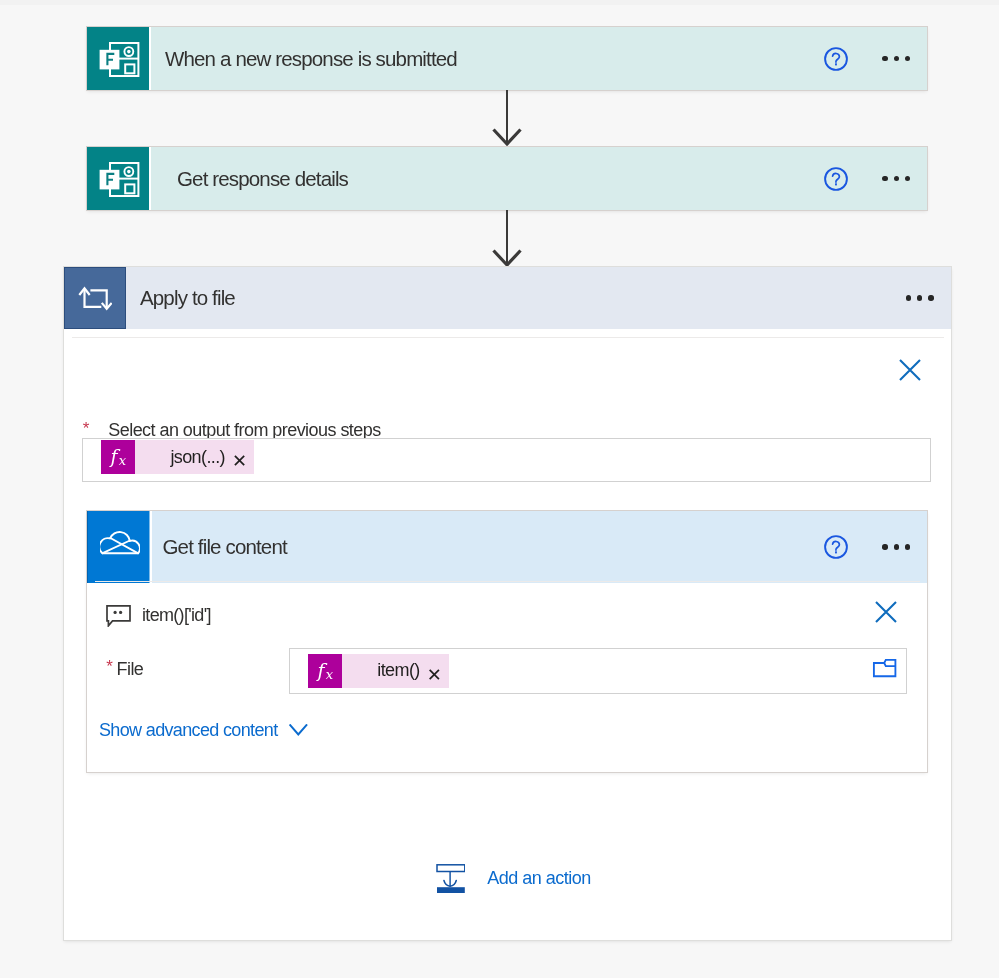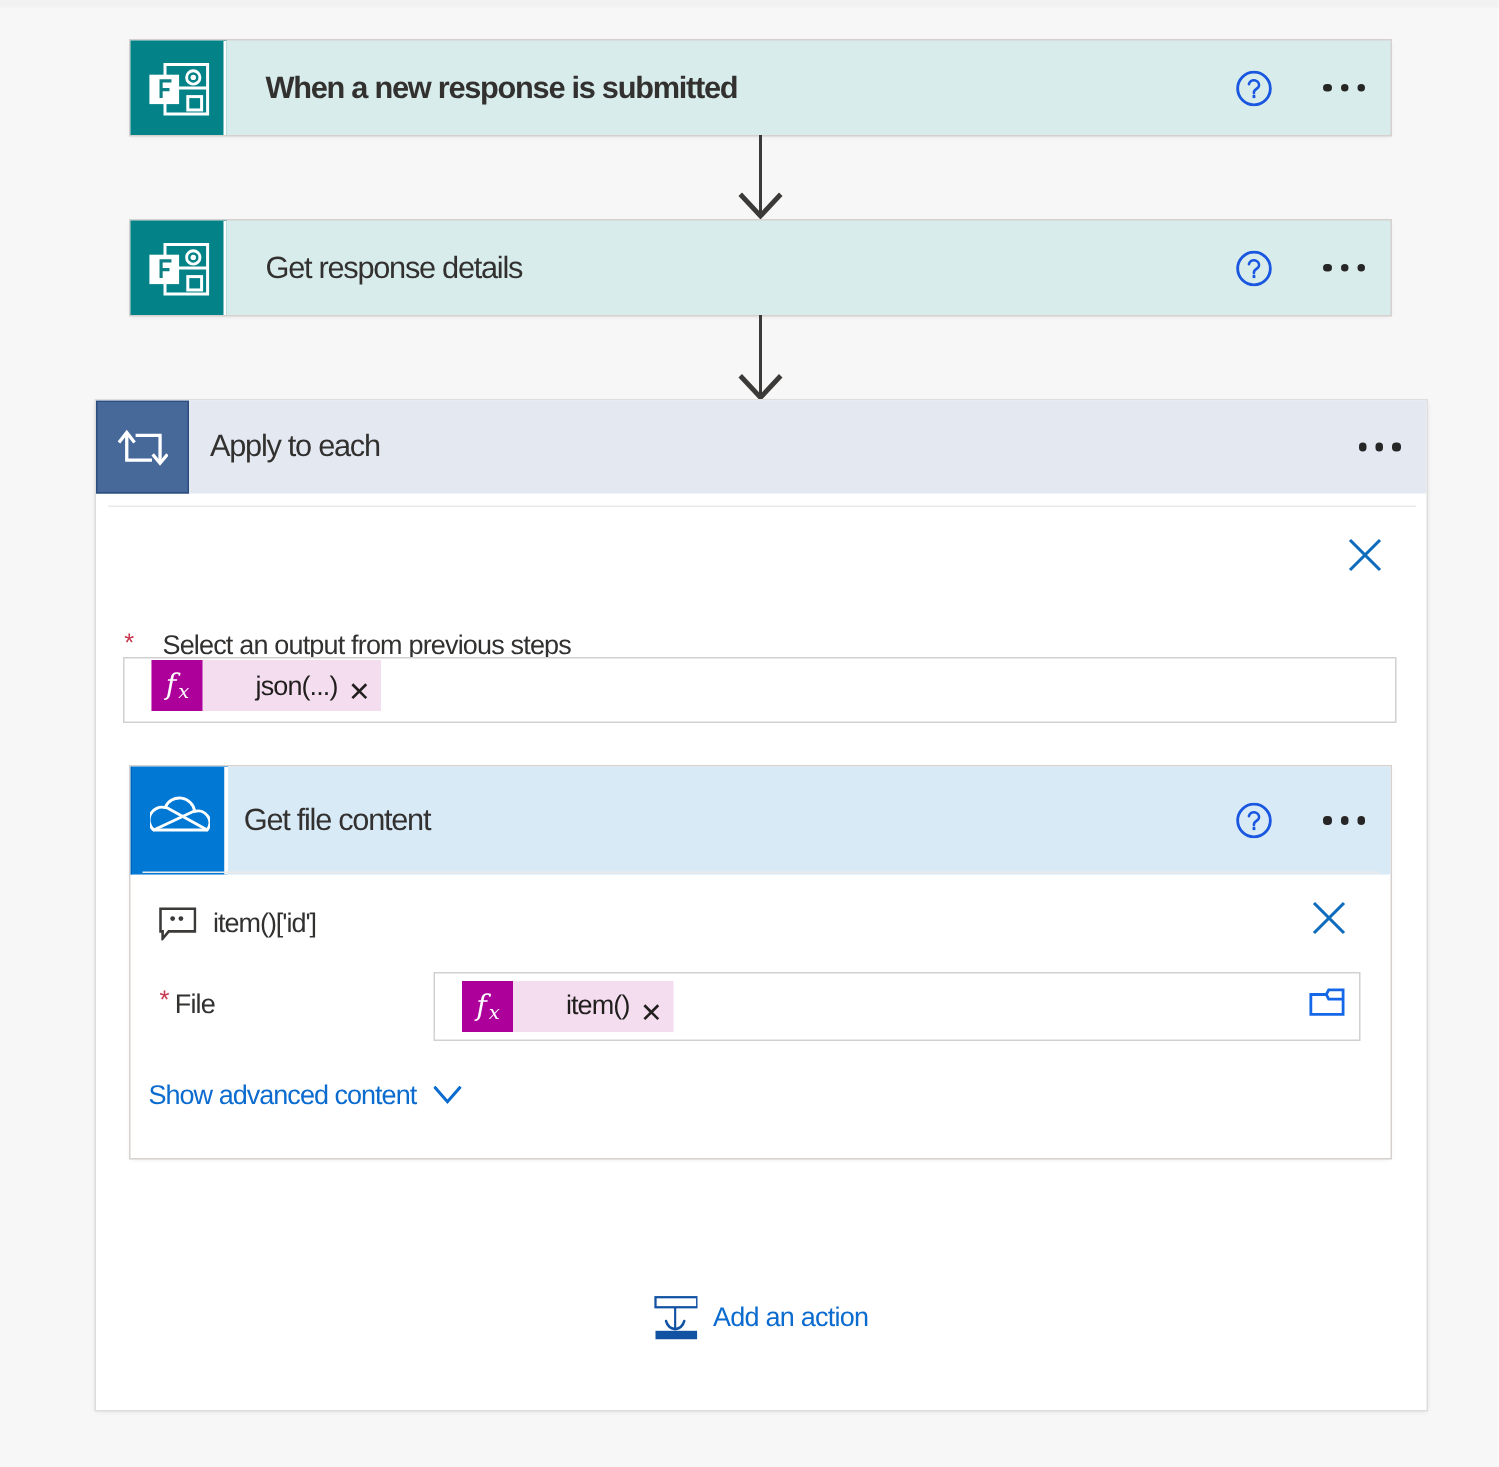--- a/index.html
+++ b/index.html
@@ -65,21 +65,21 @@
           <circle cx="30.85" cy="10.6" r="4.45" stroke-width="1.9"></circle>
           <rect x="27.2" y="23.4" width="9.2" height="8.9"></rect>
         </g>
         <circle cx="30.85" cy="10.6" r="1.8" fill="#ffffff"></circle>
         <rect x="1.6" y="8.8" width="19.8" height="19.6" fill="#ffffff"></rect>
         <path d="M9.4 24.3V12.9h6.9 M9.4 18.7h5.6" stroke="#0b7f83" stroke-width="2.1" fill="none" stroke-linecap="butt"></path>
       </svg>
         </span>
     </div>
     <div class="card-body">
-      <span class="card-title" style="margin-left:26px;font-weight:bold;">When a new response is submitted</span>
+      <span class="card-title" style="margin-left:14px;">When a new response is submitted</span>
     </div>
     <div class="card-actions">
       <span class="helpbtn" style="margin-right:34px;">
         <svg width="24" height="24" viewBox="0 0 24 24" style="display:block;">
           <circle cx="12" cy="12" r="10.9" fill="none" stroke="#1a57e0" stroke-width="1.9"></circle>
           <path d="M8.6 9.1a3.45 3.45 0 0 1 6.8 .75c0 2.0-2.6 2.4-3.25 3.9-.2 .45-.2 .85-.2 1.35" fill="none" stroke="#1a57e0" stroke-width="1.7" stroke-linecap="round"></path>
           <rect x="11.05" y="16.3" width="1.85" height="2.1" fill="#1a57e0"></rect>
         </svg>
       </span>
       <span class="ellipsis" style="margin-right:16.6px;">
@@ -148,21 +148,21 @@
           <g fill="none" stroke="#ffffff" stroke-width="2.2" stroke-linejoin="miter">
             <path d="M12.4 4.3h16.3v17.6"></path>
             <path d="M23.3 20.8H6.5V3.0"></path>
             <path d="M1.3 9.0 6.5 2.3l5.2 6.7"></path>
             <path d="M23.8 16.9l4.9 5.9 5.0-5.9"></path>
           </g>
         </svg>
           </span>
       </div>
       <div class="card-body">
-        <span class="loop-title" style="margin-left:14px;">Apply to each</span>
+        <span class="loop-title" style="margin-left:14px;">Apply to file</span>
       </div>
       <div class="card-actions">
         <span class="ellipsis" style="margin-right:17.2px;">
           <i></i>
             <i></i>
             <i></i>
         </span>
       </div>
     </div>
 
@@ -283,17 +283,17 @@
 
     <div style="position:absolute;left:371.3px;top:596.1px;display:flex;align-items:center;">
       <span style="display:flex;">
         <svg width="30" height="30" viewBox="0 0 30 30" style="display:block;">
           <rect x="2.0" y="1.8" width="27.8" height="6.7" fill="none" stroke="#1252a3" stroke-width="1.5"></rect>
           <path d="M15.1 8.5v14.5" stroke="#1252a3" stroke-width="1.45" fill="none"></path>
           <path d="M9.0 17.6a7.6 7.6 0 0 0 6.1 5.6 7.6 7.6 0 0 0 6.1 -5.6" fill="none" stroke="#1252a3" stroke-width="1.65" stroke-linecap="round"></path>
           <rect x="2.0" y="24.2" width="27.8" height="5.8" fill="#1252a3"></rect>
         </svg>
       </span>
-      <span class="link" style="position:static;margin-left:10px;font-size:18px;letter-spacing:-0.5px;">Add an action</span>
+      <span class="link" style="position:static;margin-left:22px;font-size:18px;letter-spacing:-0.5px;">Add an action</span>
     </div>
   </div>
 
 </div>
 
 </body></html>

